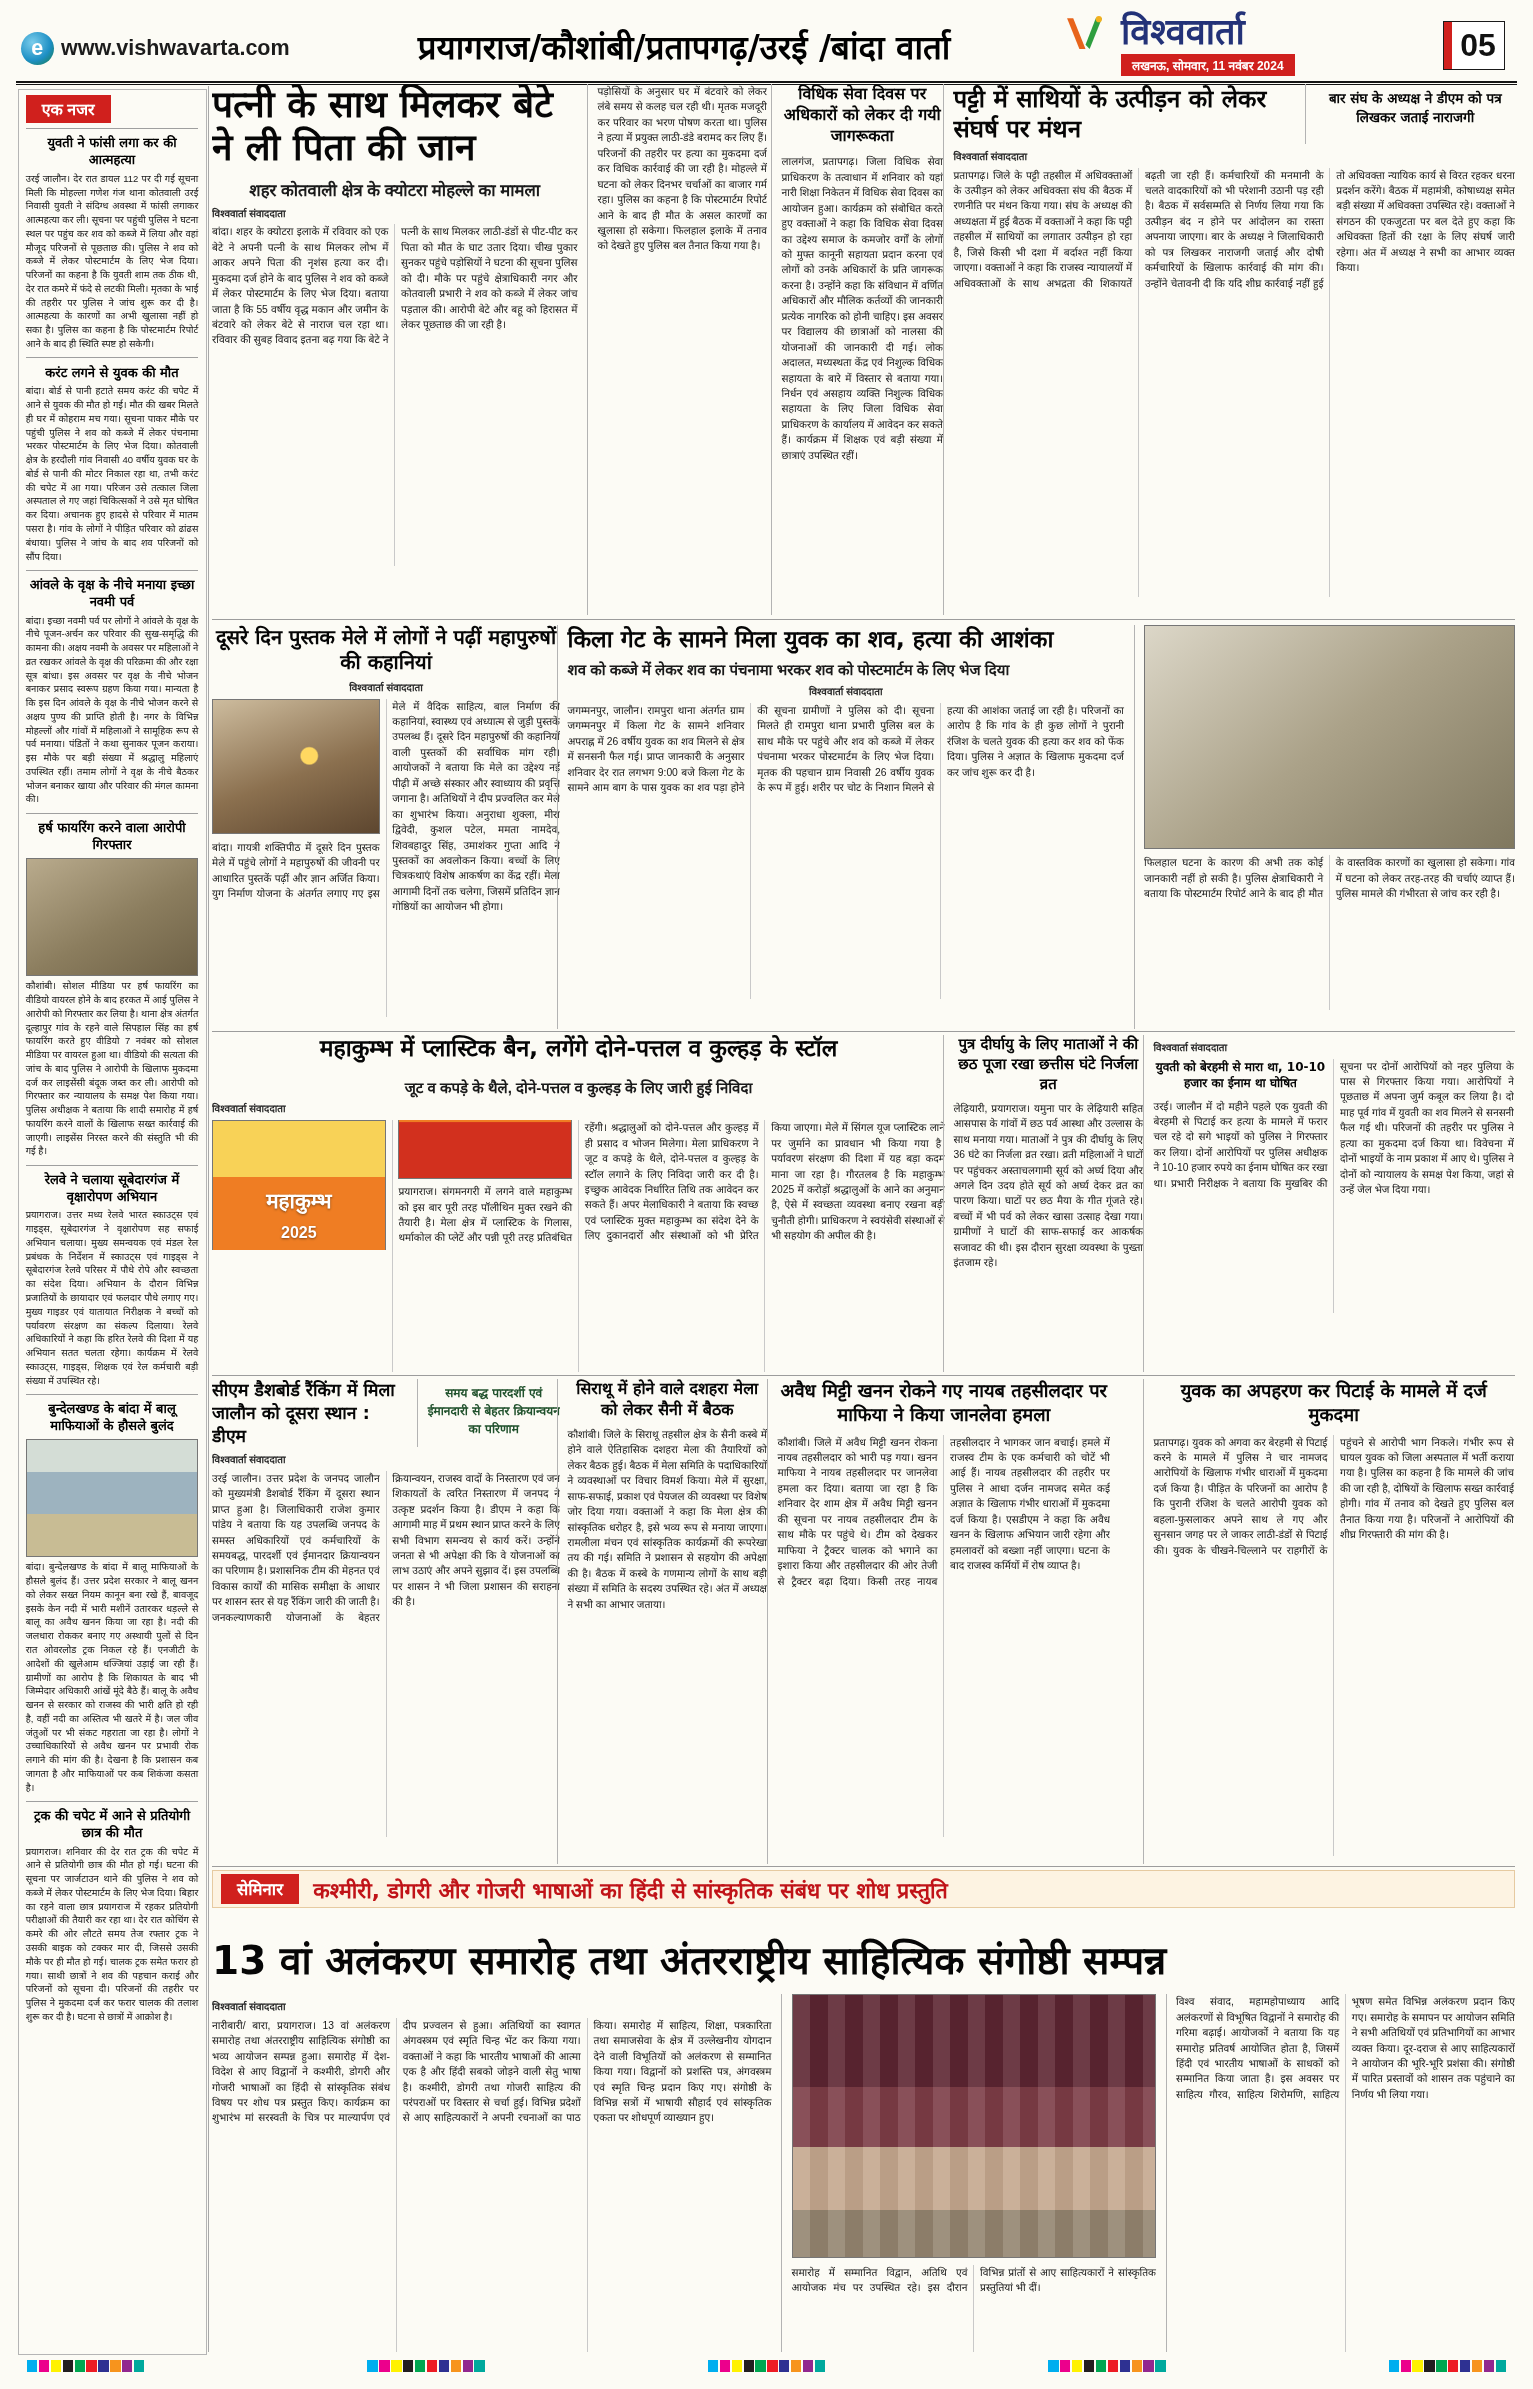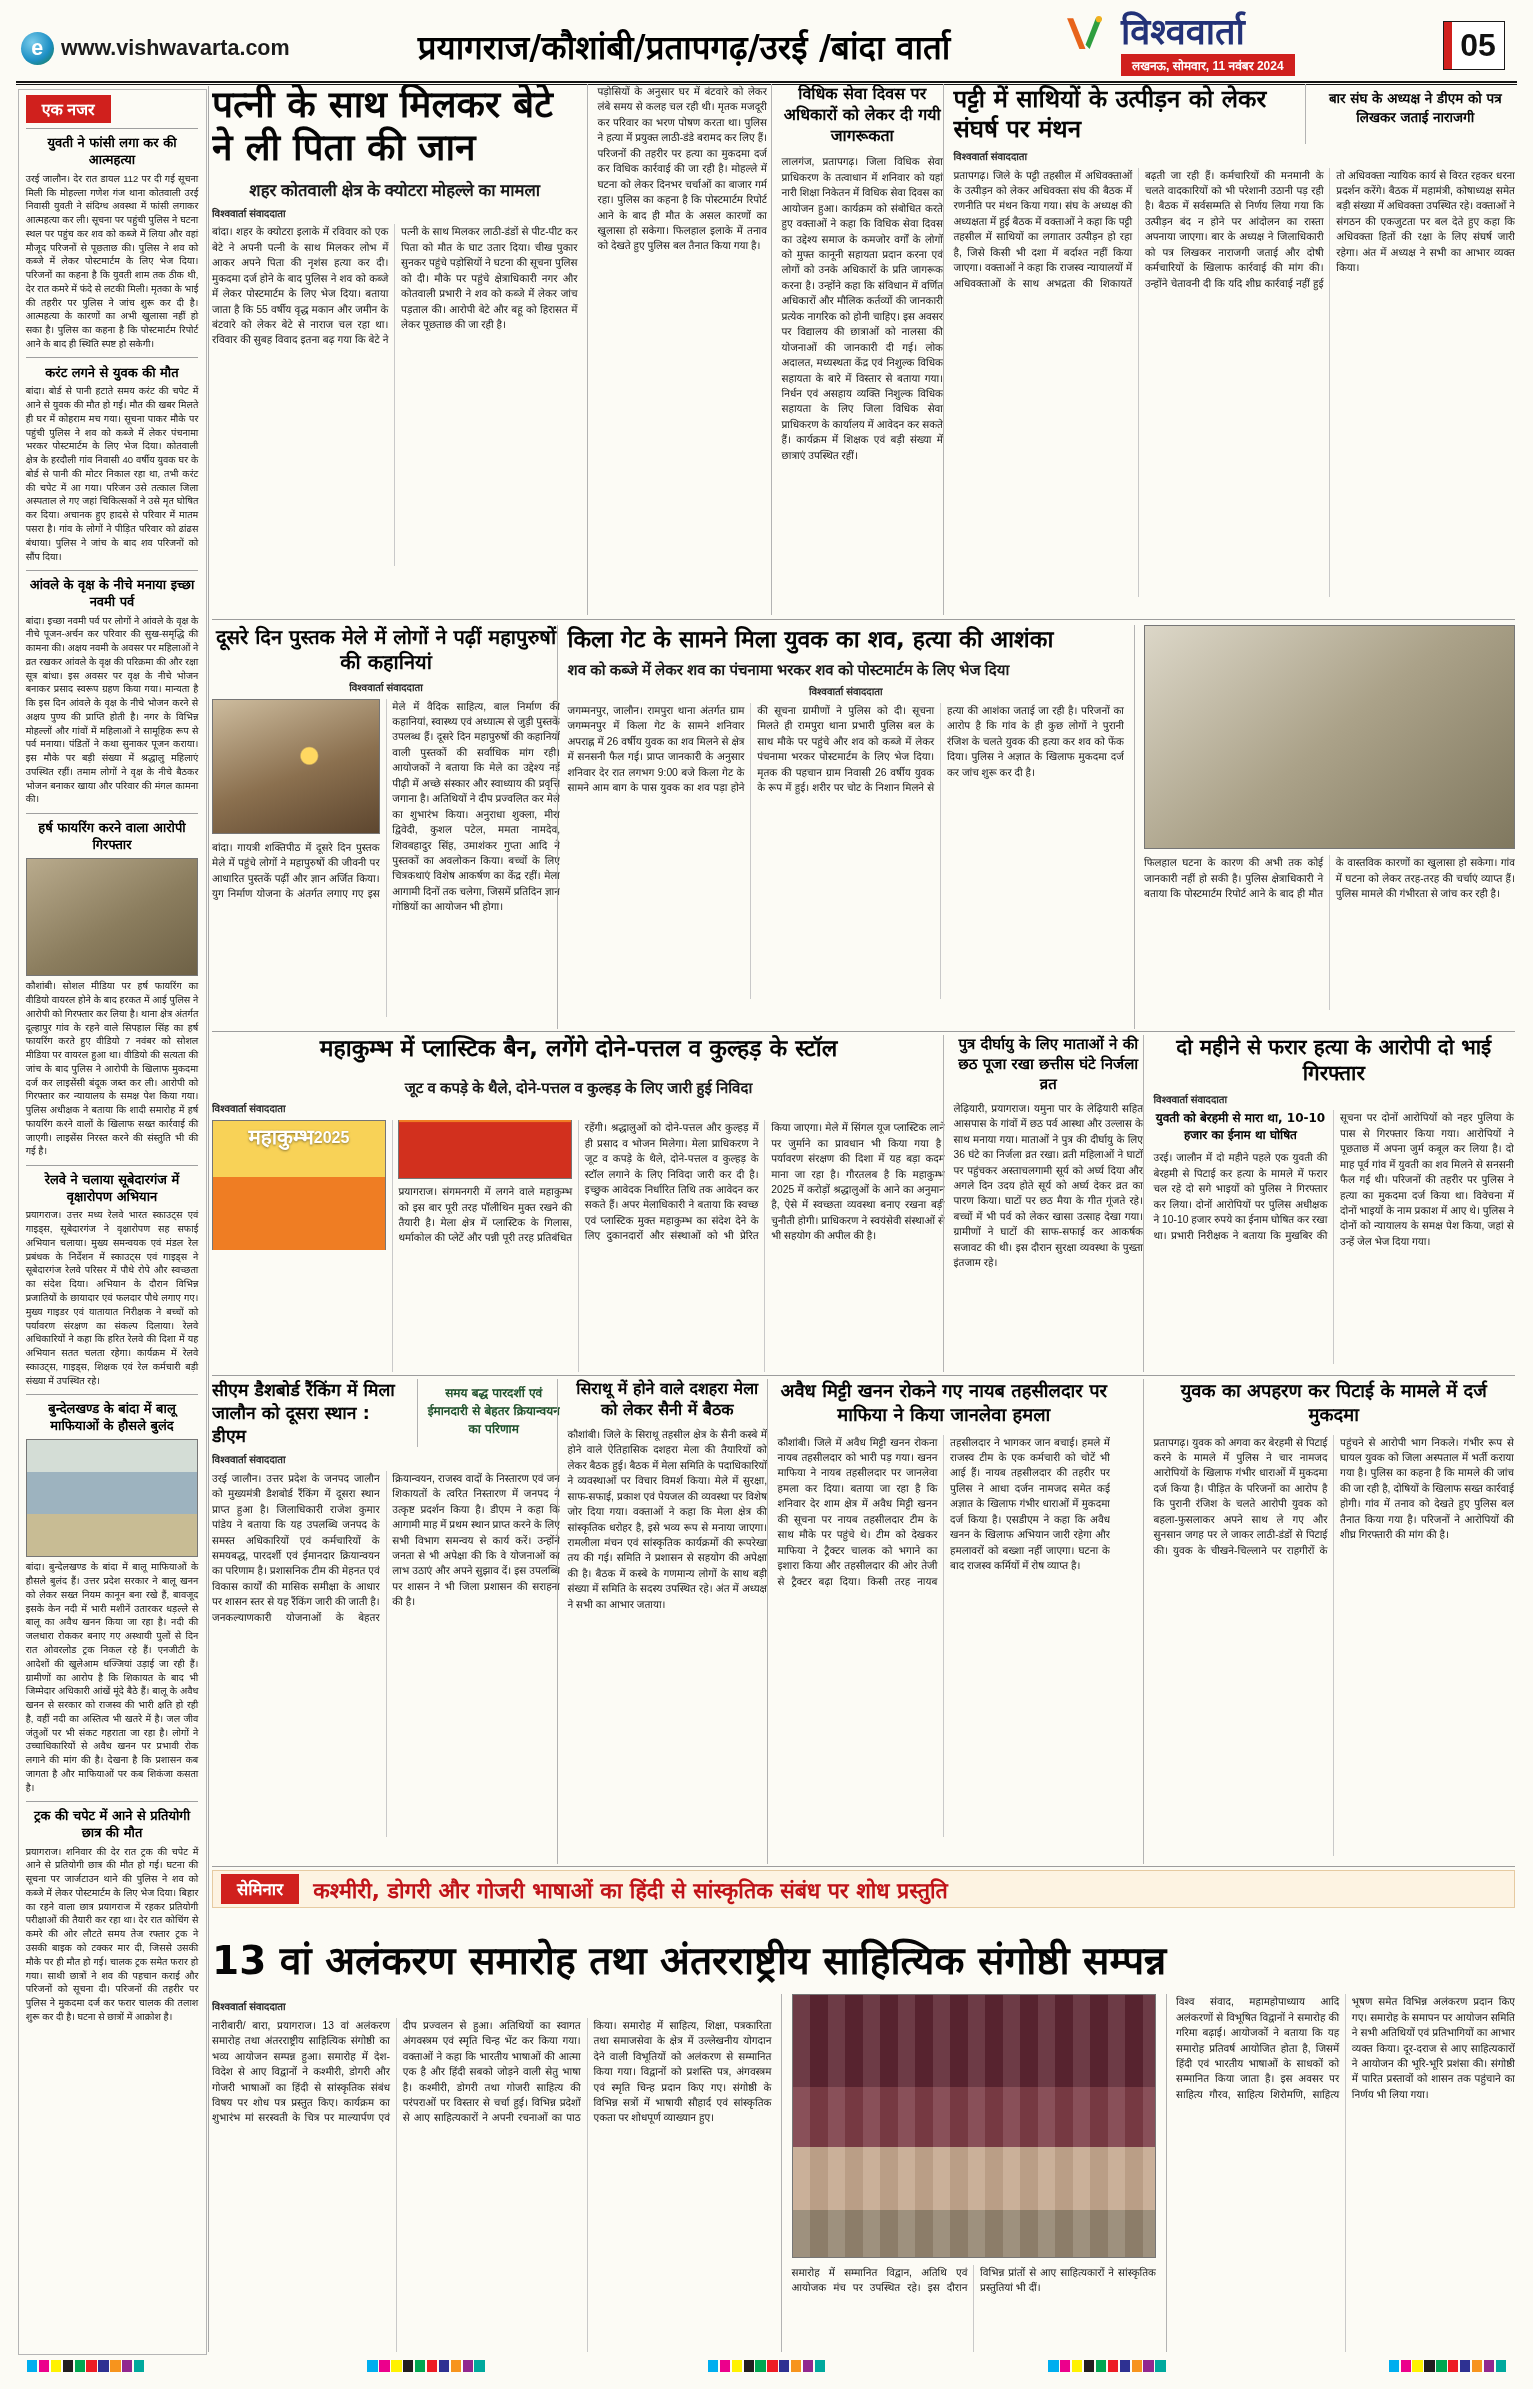--- a/index.html
+++ b/index.html
@@ -19,21 +19,21 @@
   .vl{border-left:0.8px solid #b3b3b3;padding-left:9.5px}
   .hline{position:absolute;height:0.8px;background:#9c9c9c}
   .vline{position:absolute;width:0.8px;background:#a8a8a8}
   .photo{border:0.8px solid #767676}
   .ph-police{background:linear-gradient(150deg,#b9ab8d,#8b7d5e 55%,#6e6146),radial-gradient(circle at 30% 40%,rgba(255,255,255,.25),transparent 40%)}
   .ph-river{background:linear-gradient(180deg,#d4ddd6 0 28%,#9db3bf 28% 64%,#c8bc94 64% 100%)}
   .ph-fair{background:radial-gradient(circle at 58% 42%,#ffd861 0 8px,rgba(255,216,97,0) 9.5px),linear-gradient(160deg,#cdbc9e,#8b704f 55%,#5d462f)}
   .ph-morgue{background:linear-gradient(140deg,#dcd7c8,#aba289 50%,#80785f),repeating-linear-gradient(90deg,rgba(255,255,255,.08) 0 20.7px,rgba(0,0,0,.06) 20.7px 41px)}
   .ph-group{background:repeating-linear-gradient(90deg,rgba(255,255,255,.10) 0 17.5px,rgba(0,0,0,.05) 17.5px 35px),linear-gradient(180deg,#5c2531 0 35%,#7c3c46 35% 58%,#c4a78d 58% 82%,#93846f 82% 100%)}
   .ph-poster{background:linear-gradient(180deg,#f8d257 0 30%,#ef7d23 30% 70%,#d2301e 70% 100%)}
-  .poster{display:flex;flex-direction:row;align-items:flex-start;justify-content:center;color:#fff;text-shadow:0 0.8px 2.4px rgba(0,0,0,.45);font-weight:bold}
+  .poster{display:flex;flex-direction:column;align-items:center;justify-content:center;color:#fff;text-shadow:0 0.8px 2.4px rgba(0,0,0,.45);font-weight:bold}
   .poster .t1{font-size:20.7px}
   .poster .t2{font-size:16px;margin-top:4.8px}
   
   .hdr{position:absolute;left:16px;top:9.5px;width:1501px;height:70px}
   .site{position:absolute;left:4.8px;top:22px;display:flex;align-items:center;gap:7.2px}
   .globe{width:33px;height:33px;border-radius:50%;background:radial-gradient(circle at 35% 32%,#7bcdec,#1d8fc4 58%,#187a3e);color:#fff;font-weight:bold;font-size:21.5px;display:flex;align-items:center;justify-content:center}
   .siteurl{font-size:21.5px;font-weight:bold;color:#1c1c1c}
   .region{position:absolute;left:318px;top:14.3px;width:700px;text-align:center;font-size:33px;font-weight:bold;color:#000;font-family:"DejaVu Sans","Liberation Sans",sans-serif}
   .mast{position:absolute;left:1048px;top:3.2px;display:flex;gap:16px;align-items:flex-start}
   .mastname{font-size:36px;font-weight:bold;color:#233278;line-height:1.05;font-family:"DejaVu Sans","Liberation Sans",sans-serif}
@@ -197,21 +197,20 @@
       <span>प्रयागराज। संगमनगरी में लगने वाले महाकुम्भ को इस बार पूरी तरह पॉलीथिन मुक्त रखने की तैयारी है। मेला क्षेत्र में प्लास्टिक के गिलास, थर्माकोल की प्लेटें और पन्नी पूरी तरह प्रतिबंधित रहेंगी। श्रद्धालुओं को दोने-पत्तल और कुल्हड़ में ही प्रसाद व भोजन मिलेगा। मेला प्राधिकरण ने जूट व कपड़े के थैले, दोने-पत्तल व कुल्हड़ के स्टॉल लगाने के लिए निविदा जारी कर दी है। इच्छुक आवेदक निर्धारित तिथि तक आवेदन कर सकते हैं। अपर मेलाधिकारी ने बताया कि स्वच्छ एवं प्लास्टिक मुक्त महाकुम्भ का संदेश देने के लिए दुकानदारों और संस्थाओं को भी प्रेरित किया जाएगा। मेले में सिंगल यूज प्लास्टिक लाने पर जुर्माने का प्रावधान भी किया गया है। पर्यावरण संरक्षण की दिशा में यह बड़ा कदम माना जा रहा है। गौरतलब है कि महाकुम्भ 2025 में करोड़ों श्रद्धालुओं के आने का अनुमान है, ऐसे में स्वच्छता व्यवस्था बनाए रखना बड़ी चुनौती होगी। प्राधिकरण ने स्वयंसेवी संस्थाओं से भी सहयोग की अपील की है।</span>
     </div>
   </section>
 
   <section class="blk vl" style="left:943px;top:1035px;width:200px;height:337px">
     <h3 class="hl ctr" style="font-size:15px;line-height:1.32">पुत्र दीर्घायु के लिए माताओं ने की छठ पूजा रखा छत्तीस घंटे निर्जला व्रत</h3>
     <div class="body" style="height:258px;margin-top:6.4px">लेढ़ियारी, प्रयागराज। यमुना पार के लेढ़ियारी सहित आसपास के गांवों में छठ पर्व आस्था और उल्लास के साथ मनाया गया। माताओं ने पुत्र की दीर्घायु के लिए 36 घंटे का निर्जला व्रत रखा। व्रती महिलाओं ने घाटों पर पहुंचकर अस्ताचलगामी सूर्य को अर्घ्य दिया और अगले दिन उदय होते सूर्य को अर्घ्य देकर व्रत का पारण किया। घाटों पर छठ मैया के गीत गूंजते रहे। बच्चों में भी पर्व को लेकर खासा उत्साह देखा गया। ग्रामीणों ने घाटों की साफ-सफाई कर आकर्षक सजावट की थी। इस दौरान सुरक्षा व्यवस्था के पुख्ता इंतजाम रहे।</div>
   </section>
 
   <section class="blk vl" style="left:1143px;top:1035px;width:371px;height:337px">
-    <h2 class="hl ctr" style="font-size:20.7px;line-height:1.25">दो महीने से फरार हत्या के आरोपी दो भाई गिरफ्तार</h2>
     <div class="byline">विश्ववार्ता संवाददाता</div>
     <div class="body c2" style="height:254px">
       <span class="hl ctr" style="display:block;font-size:12px;line-height:1.4;margin-bottom:6.4px">युवती को बेरहमी से मारा था, 10-10 हजार का ईनाम था घोषित</span>
       <span>उरई। जालौन में दो महीने पहले एक युवती की बेरहमी से पिटाई कर हत्या के मामले में फरार चल रहे दो सगे भाइयों को पुलिस ने गिरफ्तार कर लिया। दोनों आरोपियों पर पुलिस अधीक्षक ने 10-10 हजार रुपये का ईनाम घोषित कर रखा था। प्रभारी निरीक्षक ने बताया कि मुखबिर की सूचना पर दोनों आरोपियों को नहर पुलिया के पास से गिरफ्तार किया गया। आरोपियों ने पूछताछ में अपना जुर्म कबूल कर लिया है। दो माह पूर्व गांव में युवती का शव मिलने से सनसनी फैल गई थी। परिजनों की तहरीर पर पुलिस ने हत्या का मुकदमा दर्ज किया था। विवेचना में दोनों भाइयों के नाम प्रकाश में आए थे। पुलिस ने दोनों को न्यायालय के समक्ष पेश किया, जहां से उन्हें जेल भेज दिया गया।</span>
     </div>
   </section>
 
   <div class="hline" style="left:212px;top:1375px;width:1303px"></div>
 
   <section class="blk" style="left:212px;top:1379px;width:348px;height:485px">

